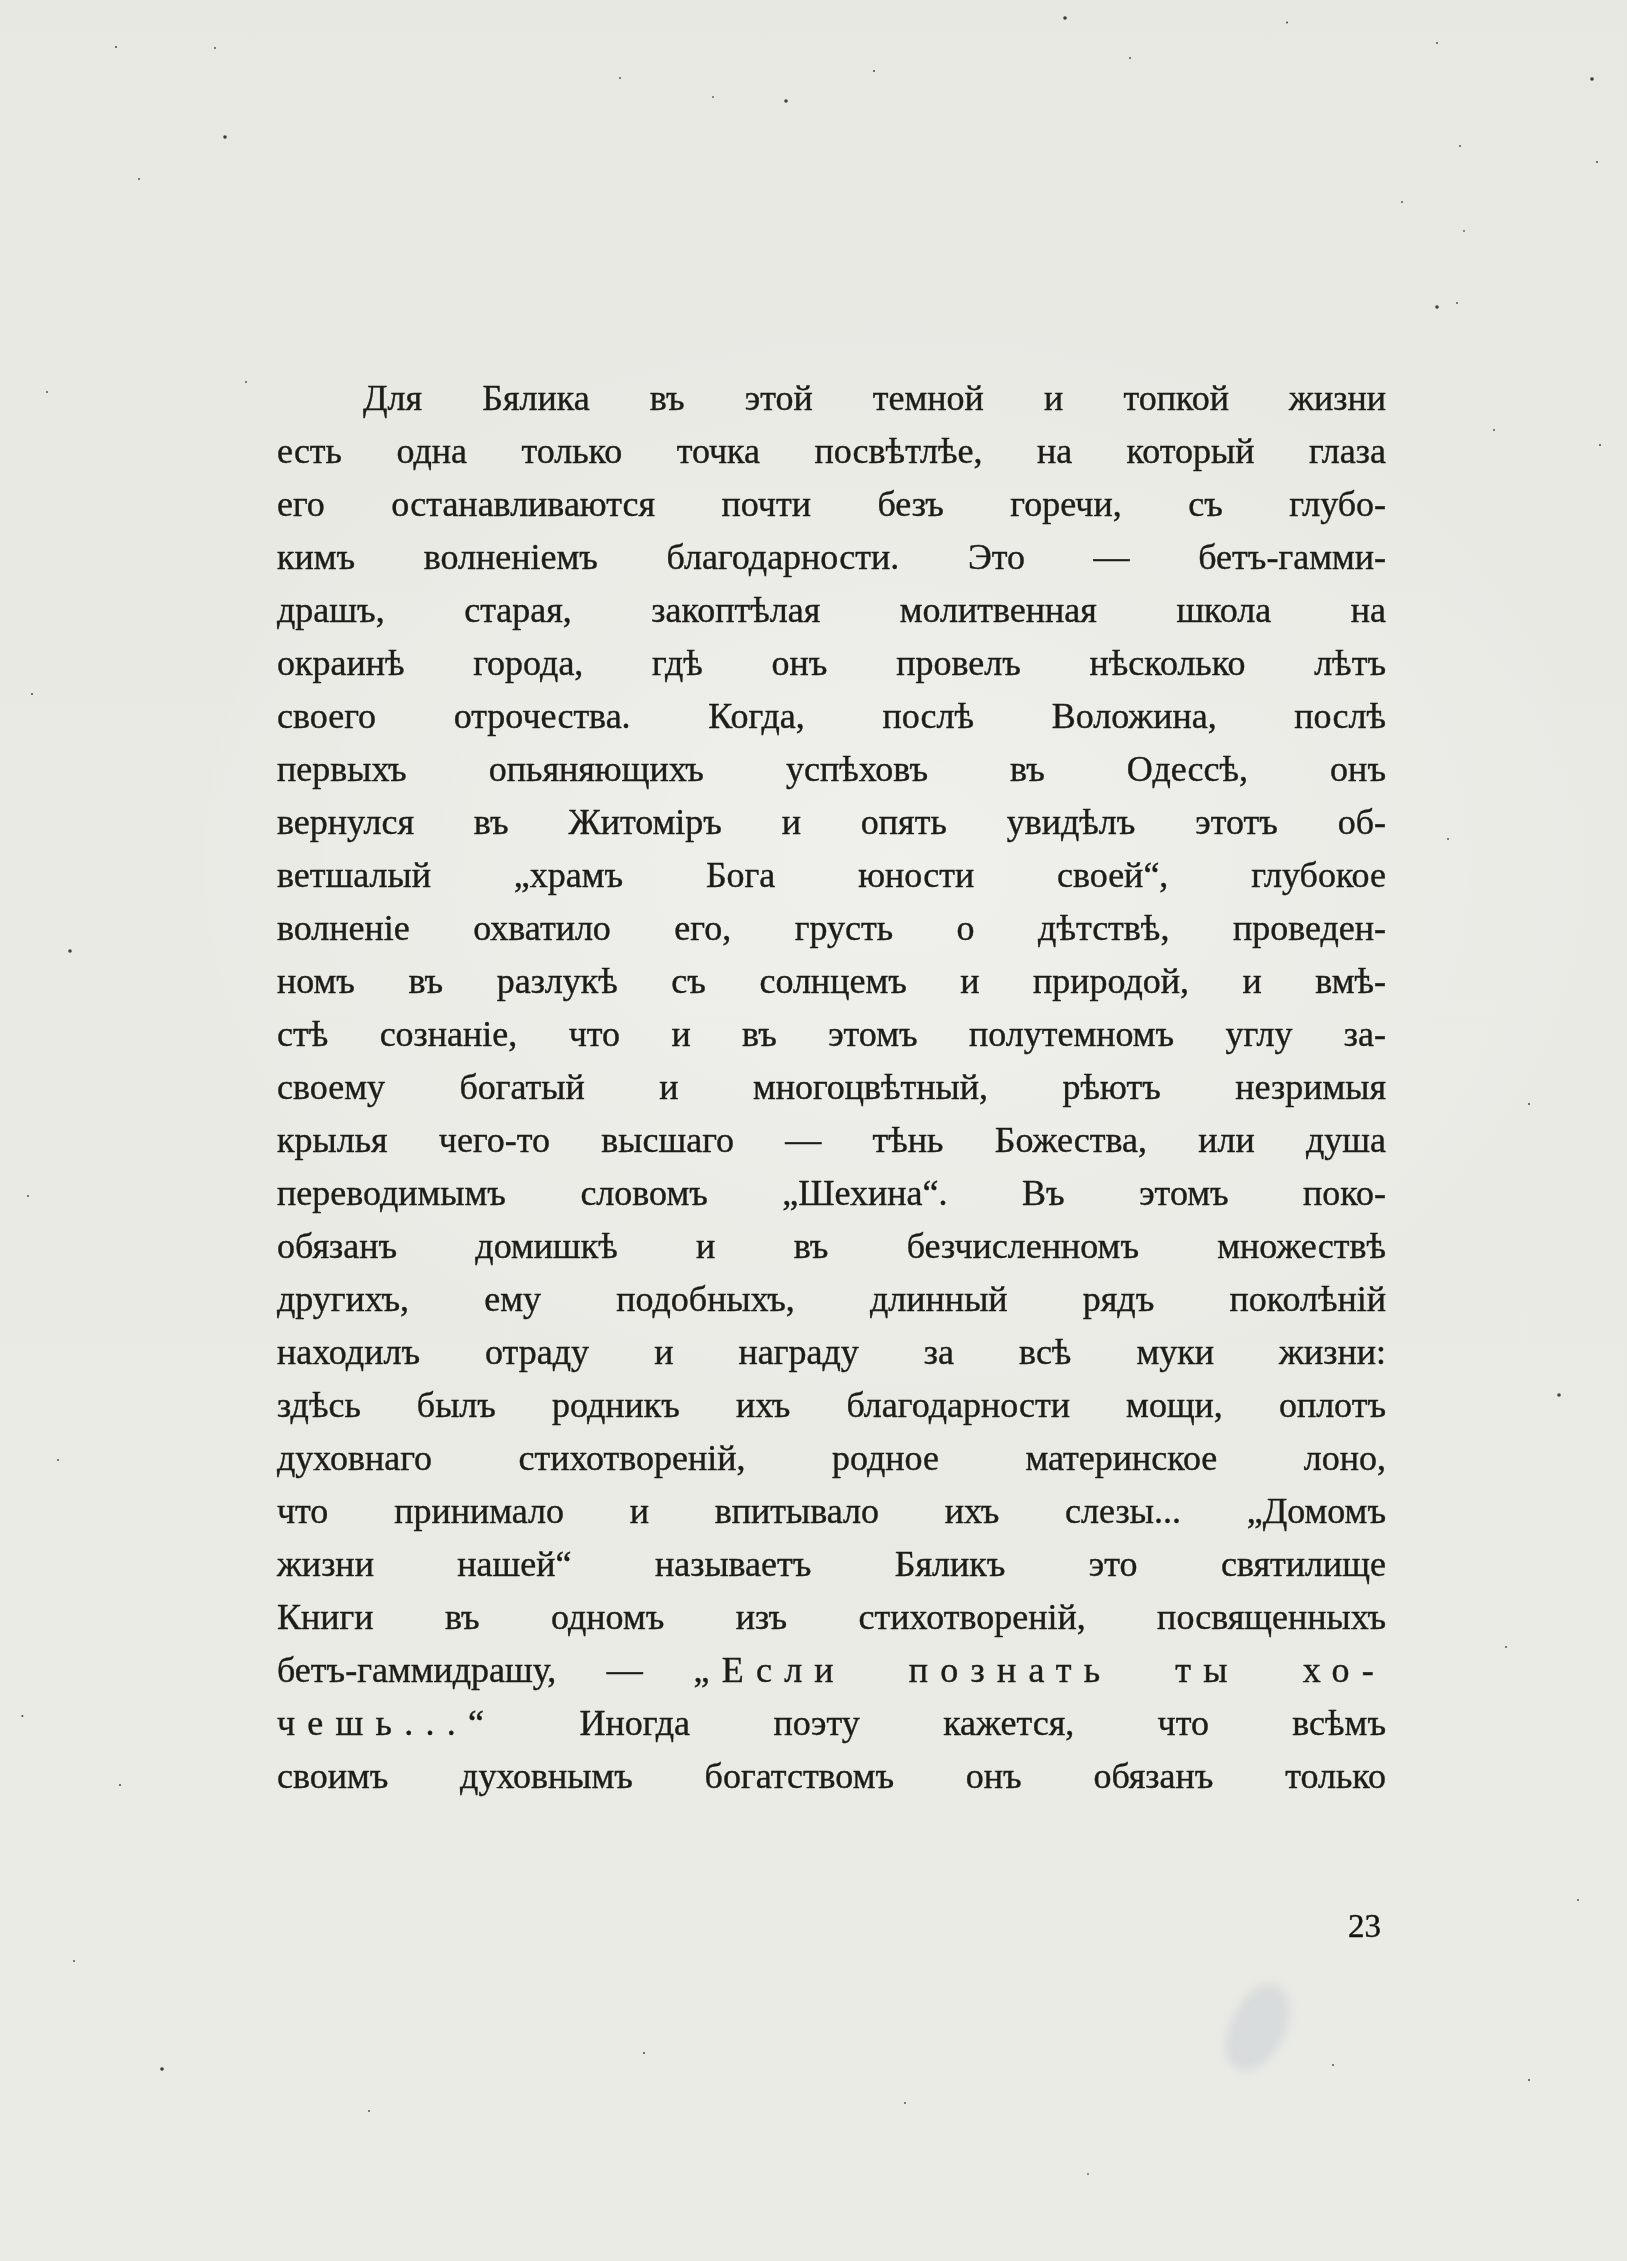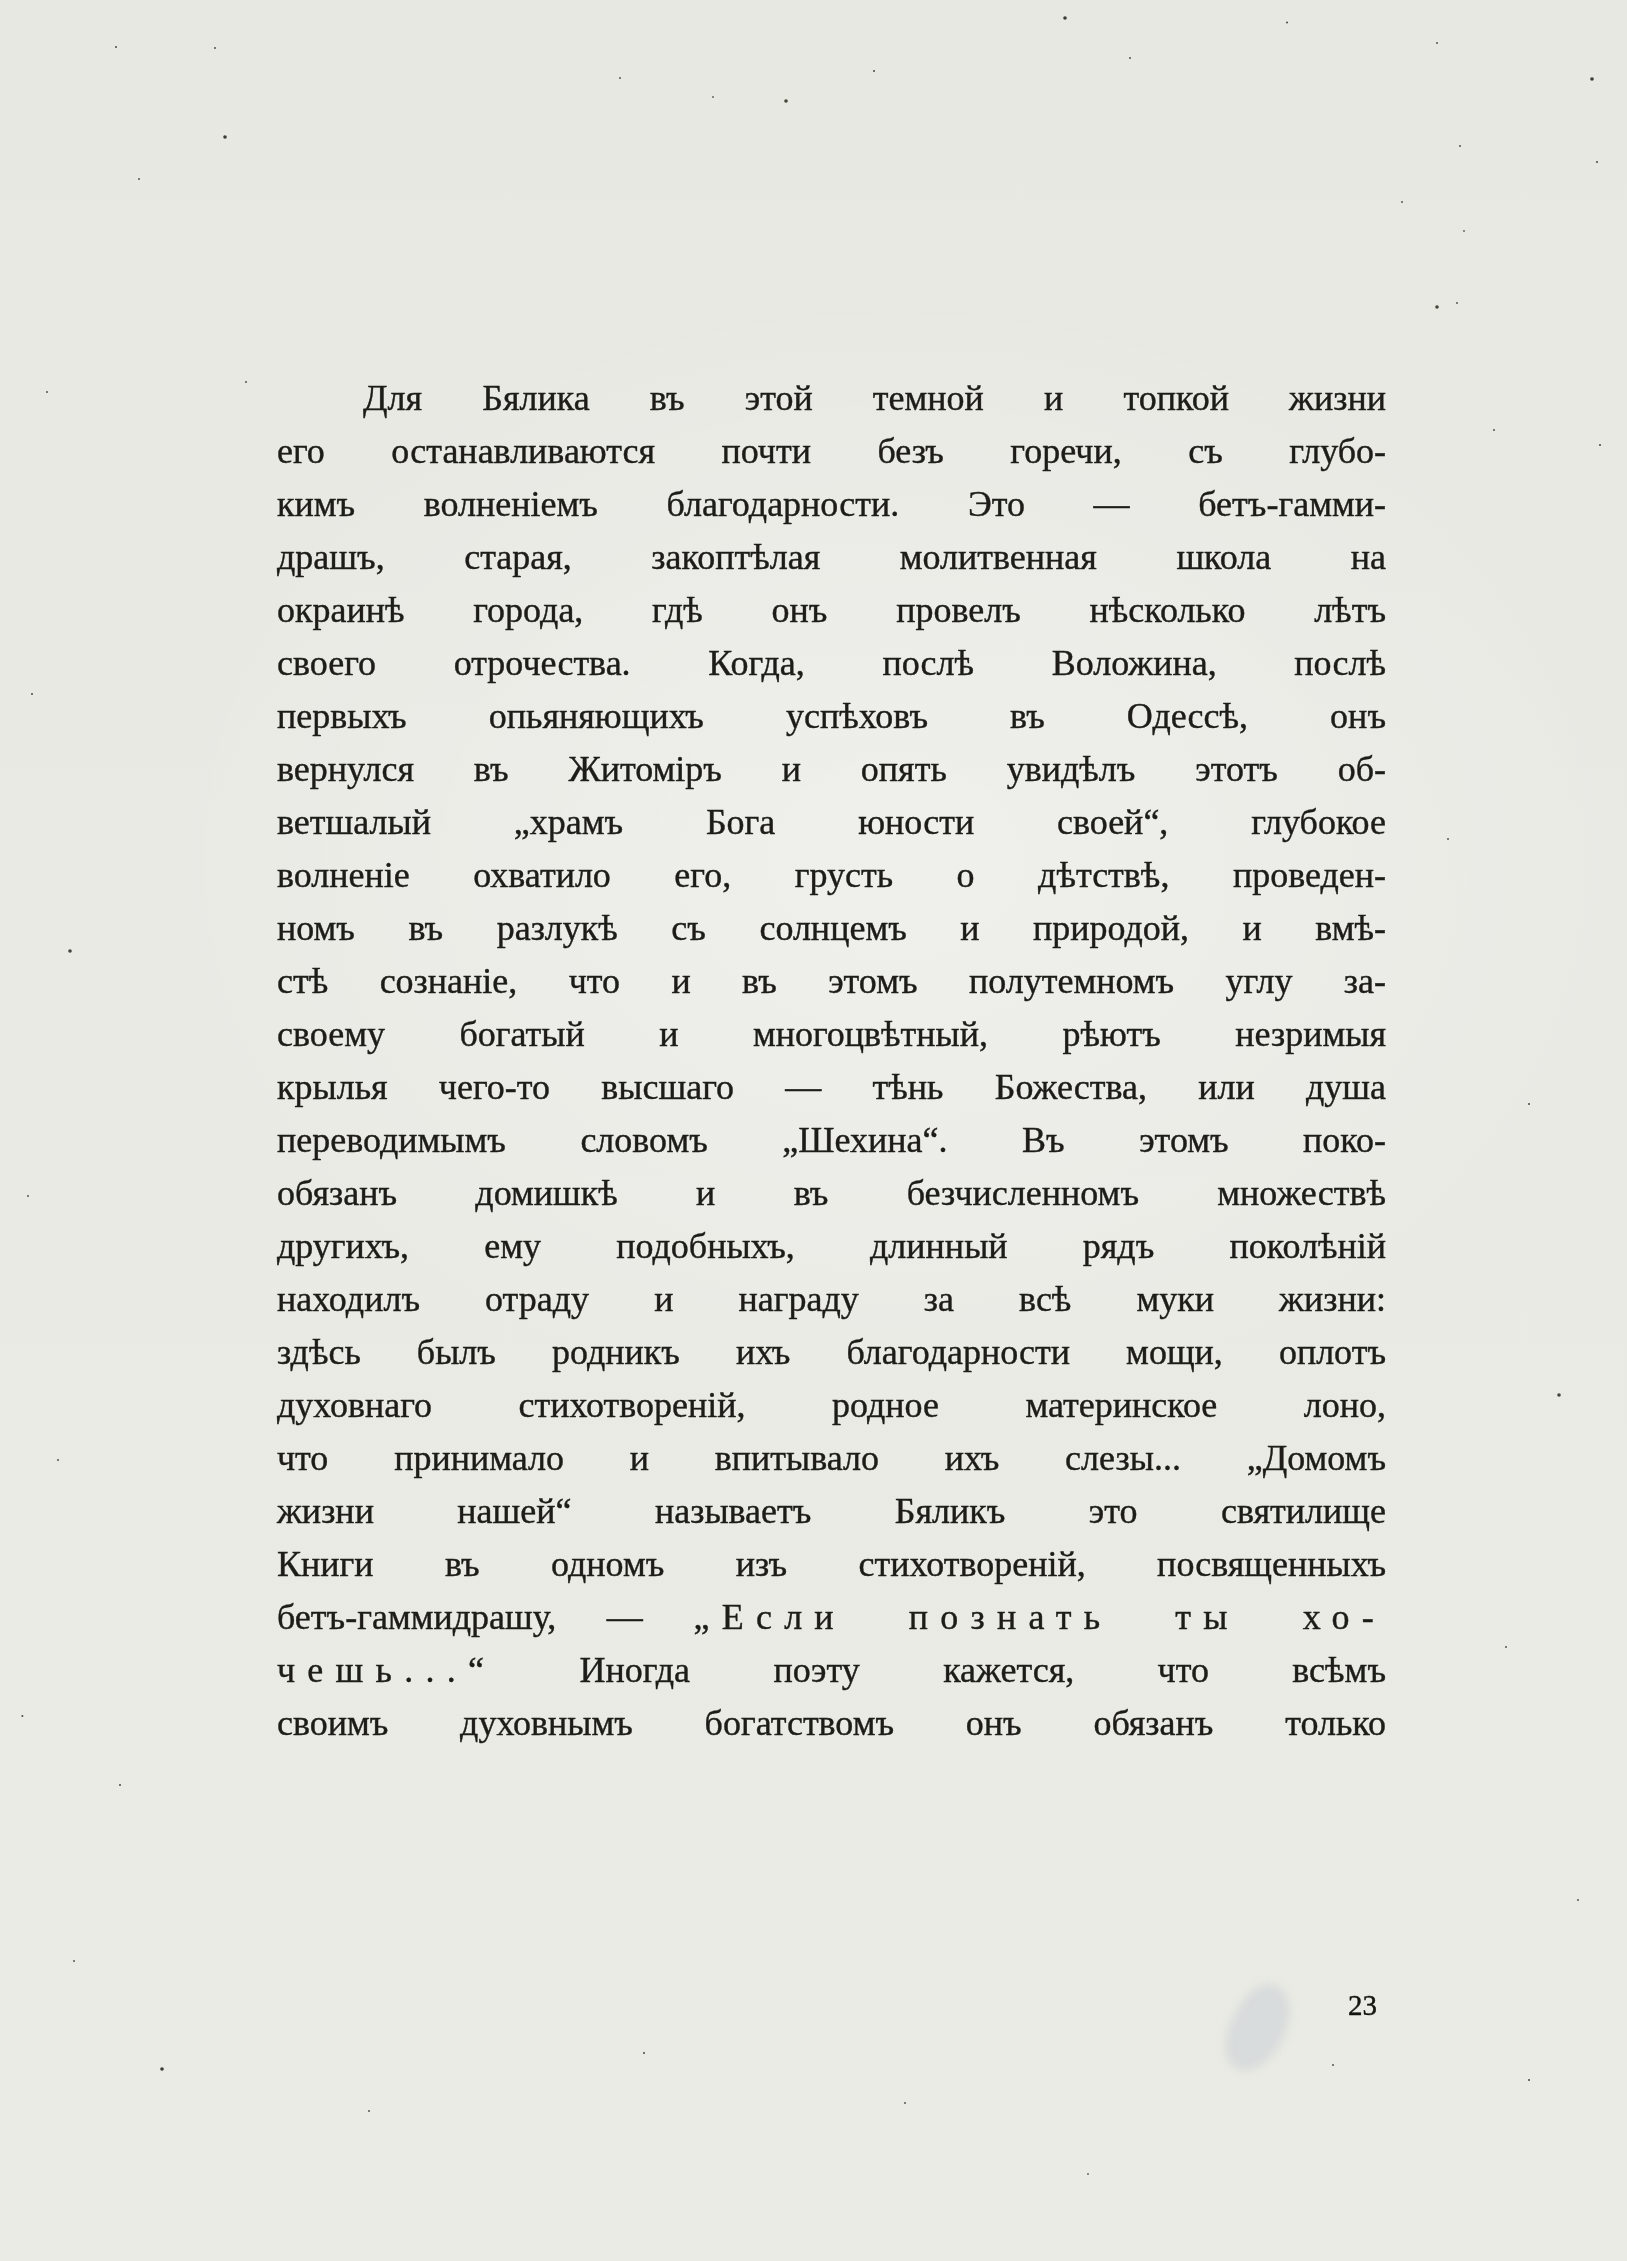--- a/index.html
+++ b/index.html
@@ -57,36 +57,37 @@
     text-align:justify;
     text-align-last:justify;
     height:53px;
     overflow:visible;
   }
   .line.indent{ text-indent:86px; }
   .sp{ letter-spacing:0.34em; }
   .page-number{
     position:absolute;
     left:1348px;
-    top:1989px;
-    font-size:29px;
+    top:1908px;
+    font-size:33px;
     color:#14130f;
     -webkit-text-stroke:0.4px #14130f;
     font-family:"Liberation Serif","DejaVu Serif",serif;
   }
 </style>
 </head>
 <body>
 
 <div class="page">
   <div class="speckles"></div>
   <div class="smudge"></div>
 
   <div class="text-block">
       <div class="line indent"><span>Для Бялика въ этой темной и топкой жизни</span></div>
+      <div class="line"><span>есть одна только точка посвѣтлѣе, на который глаза</span></div>
       <div class="line"><span>его останавливаются почти безъ горечи, съ глубо-</span></div>
       <div class="line"><span>кимъ волненіемъ благодарности. Это — бетъ-гамми-</span></div>
       <div class="line"><span>драшъ, старая, закоптѣлая молитвенная школа на</span></div>
       <div class="line"><span>окраинѣ города, гдѣ онъ провелъ нѣсколько лѣтъ</span></div>
       <div class="line"><span>своего отрочества. Когда, послѣ Воложина, послѣ</span></div>
       <div class="line"><span>первыхъ опьяняющихъ успѣховъ въ Одессѣ, онъ</span></div>
       <div class="line"><span>вернулся въ Житоміръ и опять увидѣлъ этотъ об-</span></div>
       <div class="line"><span>ветшалый „храмъ Бога юности своей“, глубокое</span></div>
       <div class="line"><span>волненіе охватило его, грусть о дѣтствѣ, проведен-</span></div>
       <div class="line"><span>номъ въ разлукѣ съ солнцемъ и природой, и вмѣ-</span></div>

